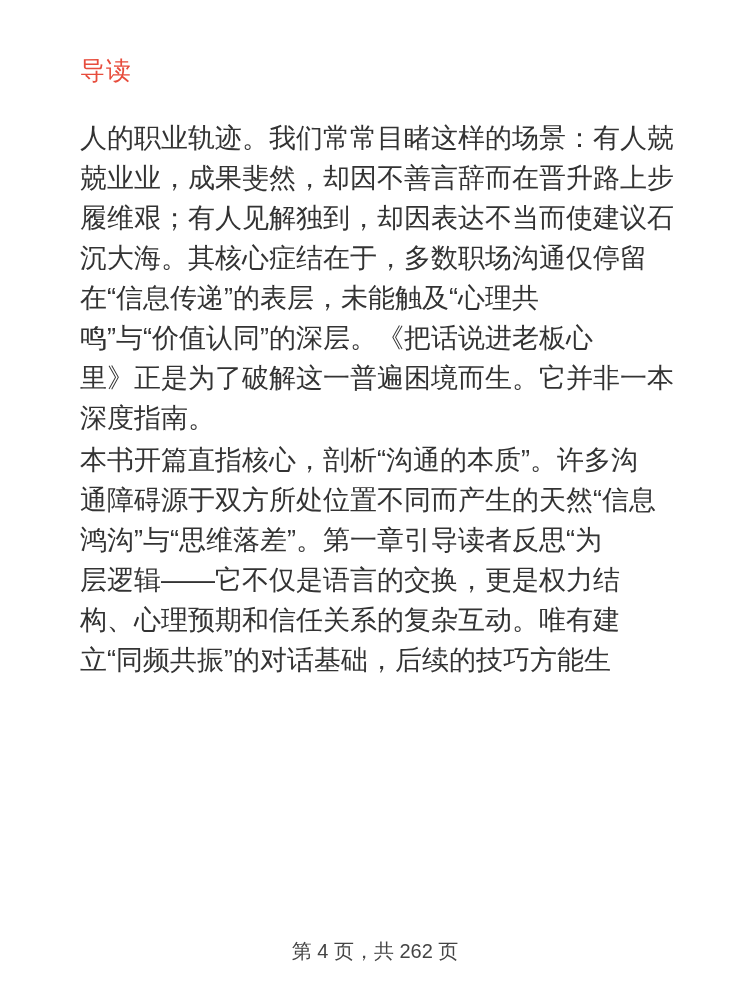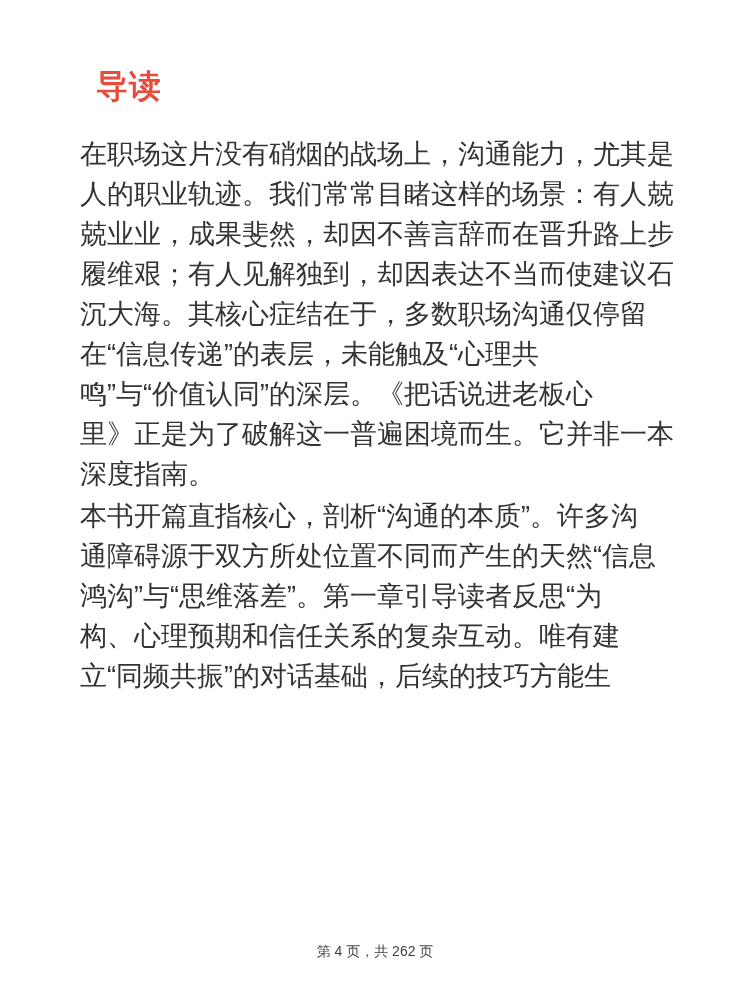--- a/index.html
+++ b/index.html
@@ -16,24 +16,24 @@
     .page {
       position: relative;
       width: 750px;
       height: 1000px;
       background: var(--color-background, #ffffff);
     }
     .content {
       padding: 48px 66px 0 80px;
     }
     .heading {
-      margin: 16px;
-      font-size: 32px;
+      margin: 0;
+      font-size: 25px;
       line-height: 44px;
-      font-weight: 700;
+      font-weight: 400;
       color: var(--color-heading, #e74c3c);
       letter-spacing: 1px;
     }
     .paragraph {
       margin: 0;
       font-size: 27px;
       line-height: 40px;
       color: var(--color-body-text, #333333);
     }
     .heading + .paragraph {
@@ -44,48 +44,48 @@
     }
     .line {
       white-space: pre;
     }
     .footer {
       position: absolute;
       left: 0;
       top: 940px;
       width: 100%;
       text-align: center;
-      font-size: 14px;
+      font-size: 20px;
       line-height: 22px;
       color: var(--color-footer-text, #444444);
     }
   </style>
 </head>
 <body>
 
 <div class="page">
   <div class="content">
     <h1 class="heading">导读</h1>
 
     <div class="paragraph">
-      <div class="line">在职场这片没有硝烟的战场上，沟通能力，尤其是</div>
       <div class="line">人的职业轨迹。我们常常目睹这样的场景：有人兢</div>
       <div class="line">兢业业，成果斐然，却因不善言辞而在晋升路上步</div>
       <div class="line">履维艰；有人见解独到，却因表达不当而使建议石</div>
       <div class="line">沉大海。其核心症结在于，多数职场沟通仅停留</div>
       <div class="line">在“信息传递”的表层，未能触及“心理共</div>
       <div class="line">鸣”与“价值认同”的深层。《把话说进老板心</div>
       <div class="line">里》正是为了破解这一普遍困境而生。它并非一本</div>
       <div class="line">深度指南。</div>
     </div>
 
     <div class="paragraph">
       <div class="line">本书开篇直指核心，剖析“沟通的本质”。许多沟</div>
       <div class="line">通障碍源于双方所处位置不同而产生的天然“信息</div>
       <div class="line">鸿沟”与“思维落差”。第一章引导读者反思“为</div>
+      <div class="line">层逻辑——它不仅是语言的交换，更是权力结</div>
       <div class="line">构、心理预期和信任关系的复杂互动。唯有建</div>
       <div class="line">立“同频共振”的对话基础，后续的技巧方能生</div>
     </div>
   </div>
 
   <div class="footer">
     <span>第 4 页，共 262 页</span>
   </div>
 </div>
 

